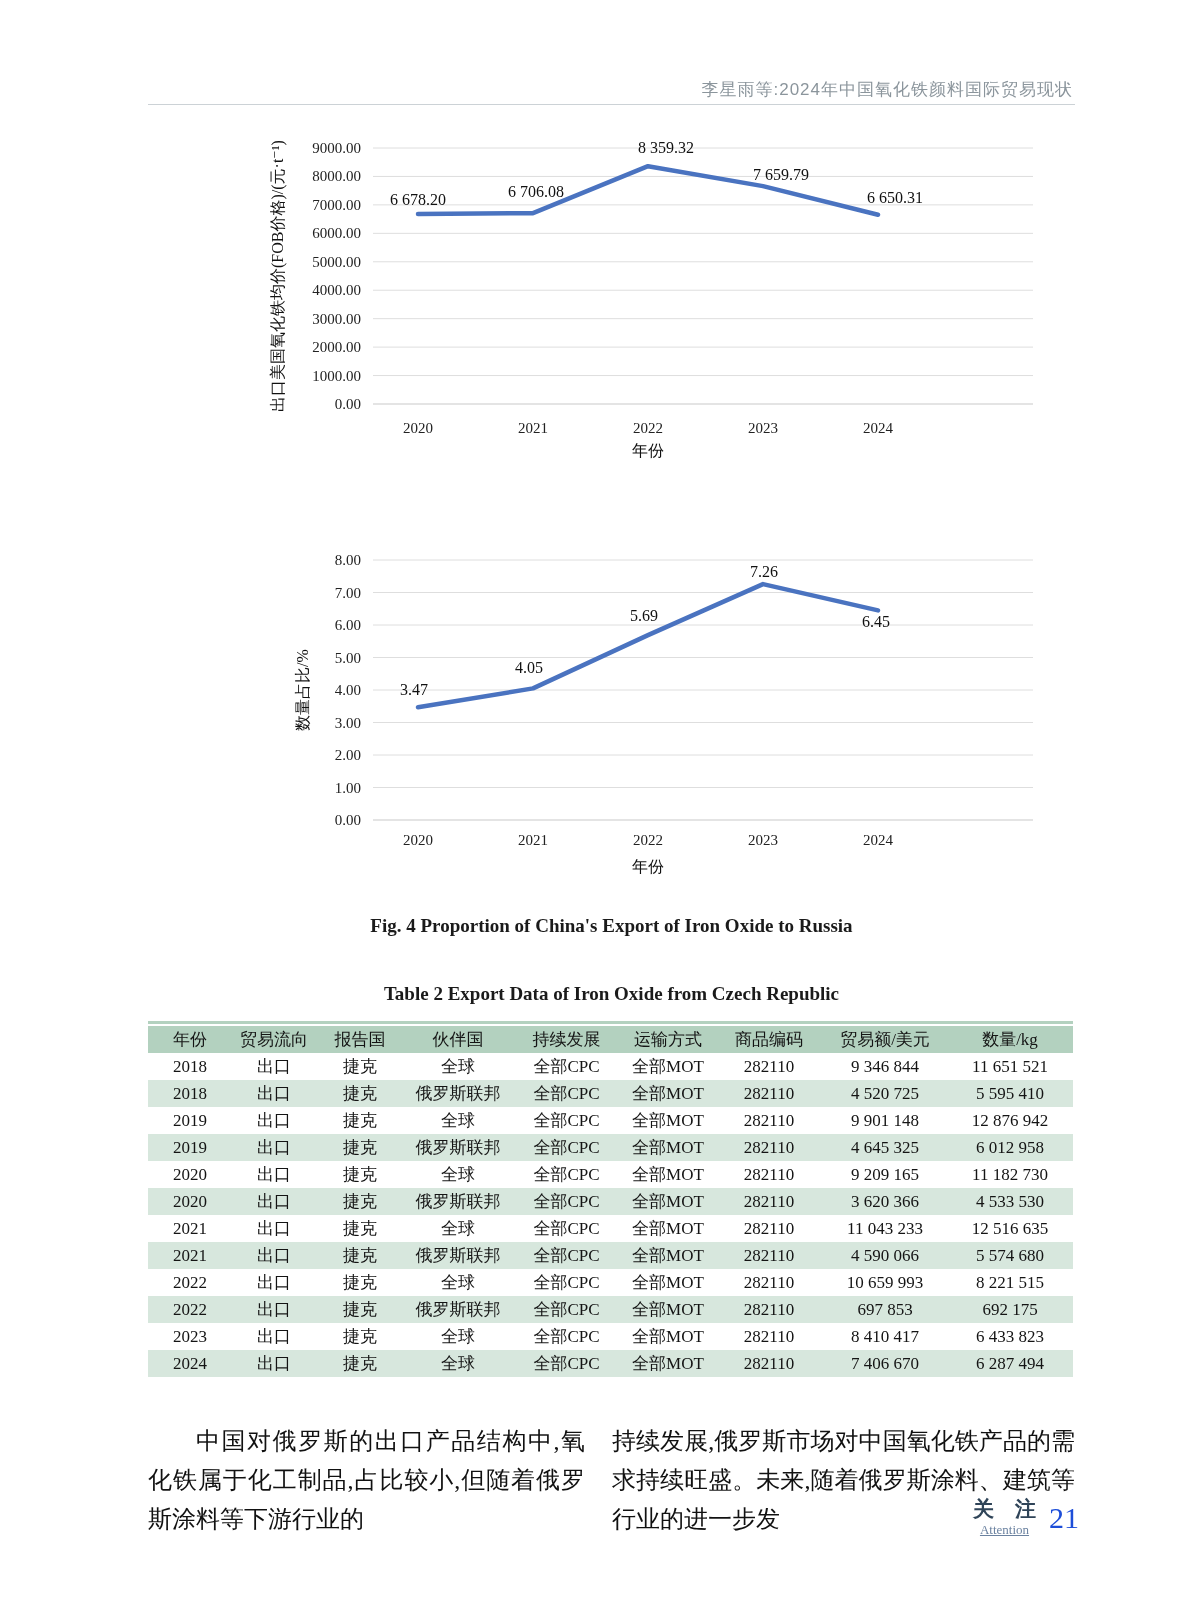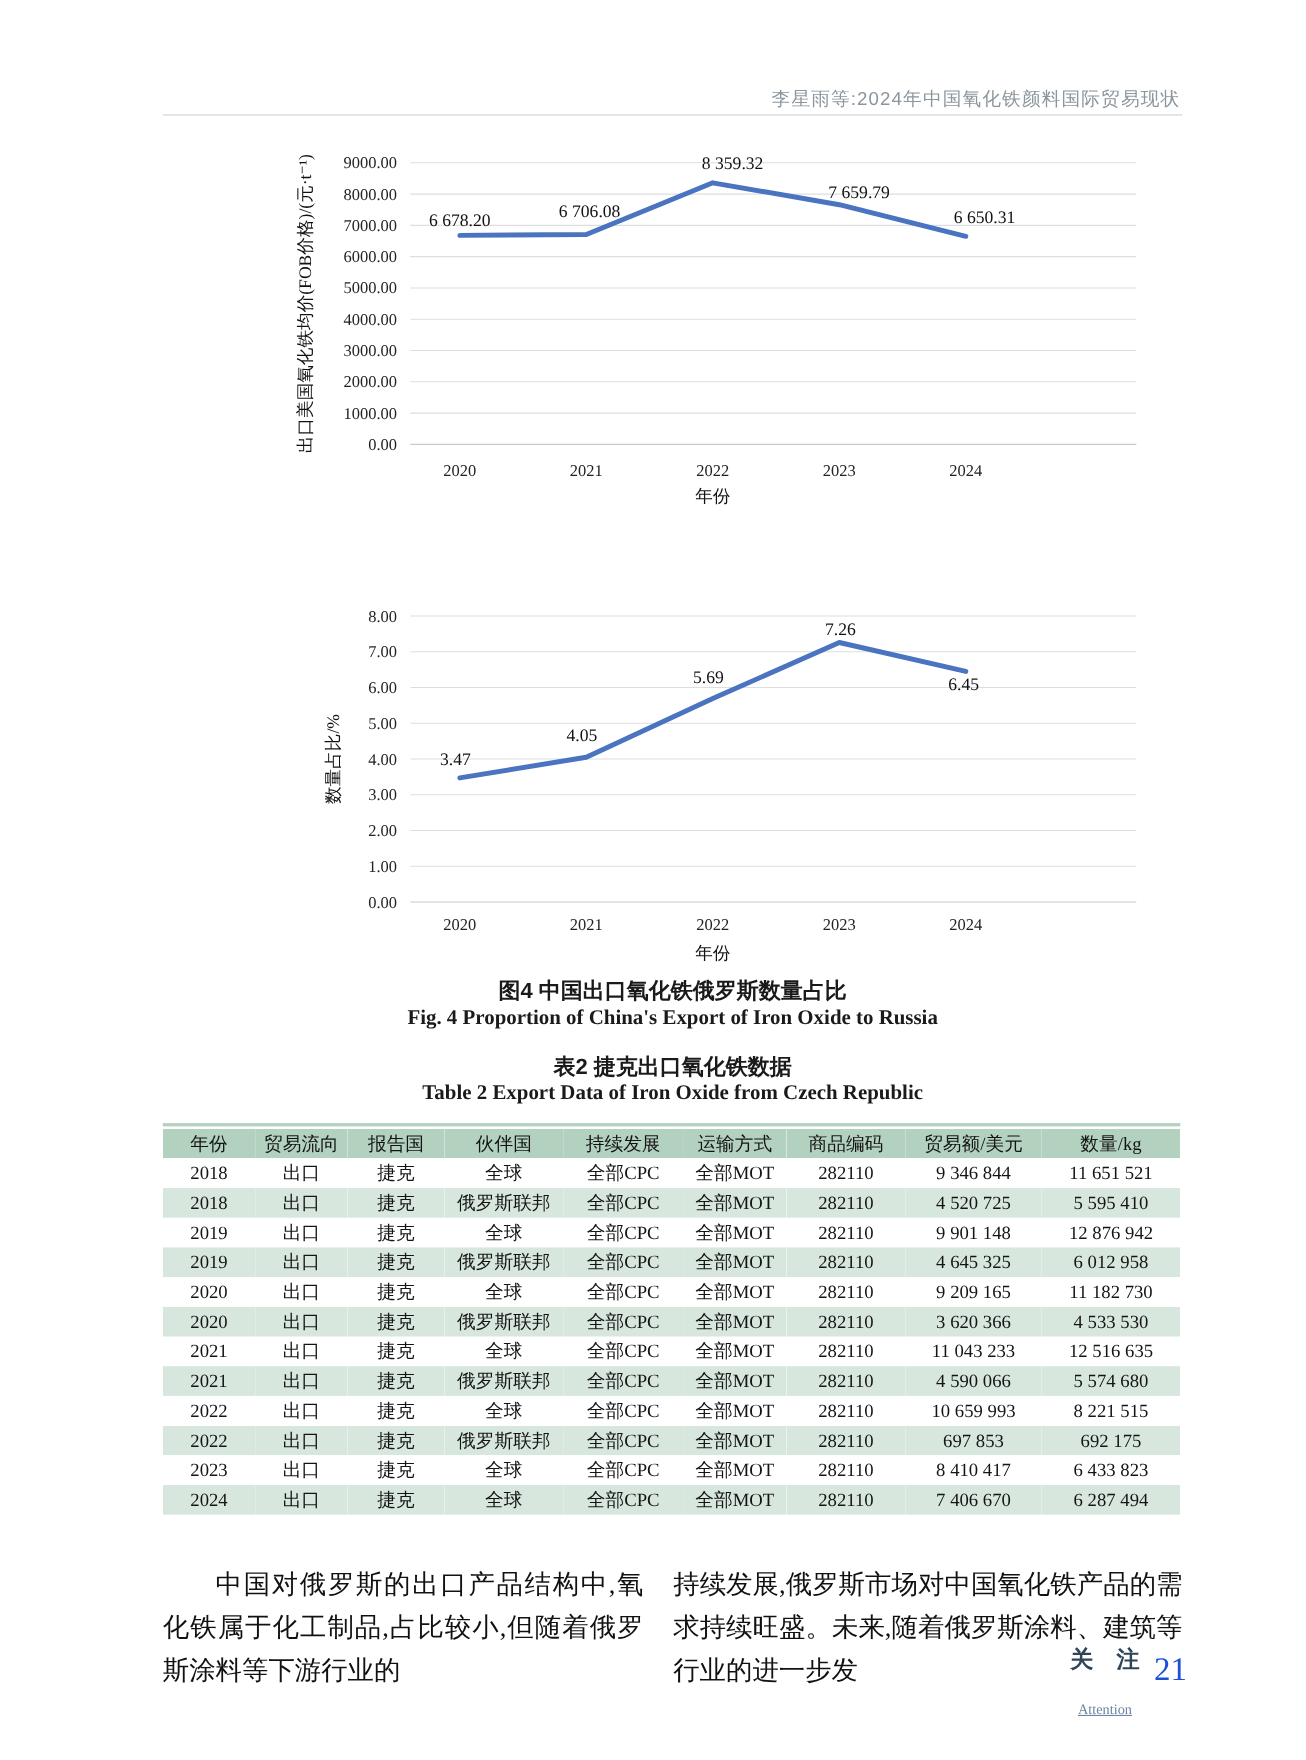--- a/index.html
+++ b/index.html
@@ -31,21 +31,21 @@
   table.data th{background:#b3d1bf;font-weight:normal;height:27px;text-align:center;padding:0;overflow:hidden;white-space:nowrap;}
   table.data td{height:27px;text-align:center;padding:0;overflow:hidden;white-space:nowrap;}
   table.data tr.alt td{background:#d7e7dd;}
 
   .bodytext{position:absolute;top:1398px;font-size:24px;line-height:39px;text-align:justify;
         font-family:"Liberation Serif","DejaVu Serif",serif;color:#111;}
   #para-left{left:130px;width:437px;text-indent:2em;}
   #para-right{left:594px;width:463px;}
 
   .footer{position:absolute;left:930px;top:1496px;width:130px;display:flex;align-items:stretch;}
-  .footer-labels{width:66px;margin-left:25px;display:flex;flex-direction:column;align-items:center;gap:24px;}
+  .footer-labels{width:66px;margin-left:25px;display:flex;flex-direction:column;align-items:center;}
   .footer-zh{font-family:"Liberation Sans","DejaVu Sans",sans-serif;font-weight:bold;font-size:21px;
         color:#2f4458;white-space:nowrap;line-height:26px;}
   .footer-en{font-family:"Liberation Serif","DejaVu Serif",serif;font-size:13px;color:#6b82a0;line-height:15px;text-decoration:underline;}
   .footer-bar{width:3px;background:#2f4458;margin:6px 0 2px 6px;}
   .footer-page{font-family:"Liberation Serif","DejaVu Serif",serif;font-size:30px;color:#1d4ed8;
         margin-left:7px;line-height:44px;}
 </style>
 </head>
 <body>
 
@@ -118,24 +118,22 @@
       <text x="275" y="300" text-anchor="middle" class="tick">2021</text>
       <text x="386" y="76.07499999999999" text-anchor="middle" class="dlabel">5.69</text>
       <text x="390" y="300" text-anchor="middle" class="tick">2022</text>
       <text x="506" y="32.05000000000001" text-anchor="middle" class="dlabel">7.26</text>
       <text x="505" y="300" text-anchor="middle" class="tick">2023</text>
       <text x="618" y="82.375" text-anchor="middle" class="dlabel">6.45</text>
       <text x="620" y="300" text-anchor="middle" class="tick">2024</text>
       <text x="390" y="327" text-anchor="middle" class="axis-zh">年份</text>
     </svg>
 
-  <div id="cap4-zh" class="caption caption-zh">图4  中国出口氧化铁俄罗斯数量占比</div>
   <div id="cap4-en" class="caption caption-en">Fig. 4  Proportion of China's Export of Iron Oxide to Russia</div>
 
-  <div id="capT-zh" class="caption caption-zh">表2  捷克出口氧化铁数据</div>
   <div id="capT-en" class="caption caption-en">Table 2  Export Data of Iron Oxide from Czech Republic</div>
 
   <div class="table-wrap">
     <table class="data">
       <colgroup>
         <col style="width:84px">
           <col style="width:84px">
           <col style="width:88px">
         <col style="width:108px">
           <col style="width:109px">

